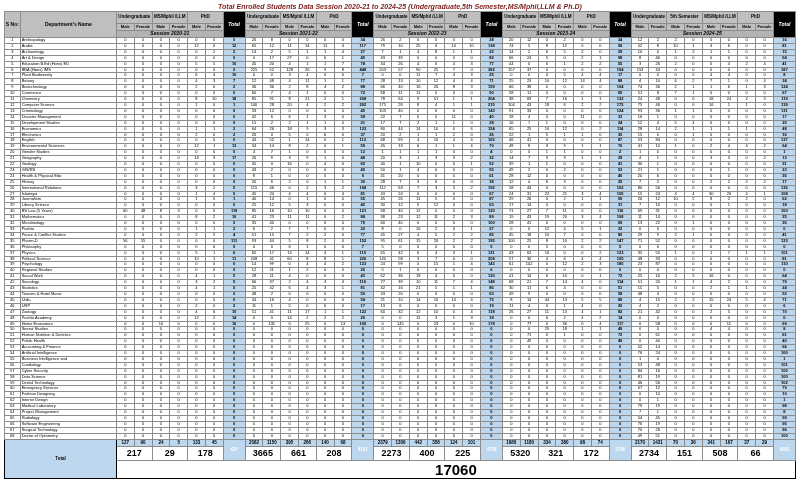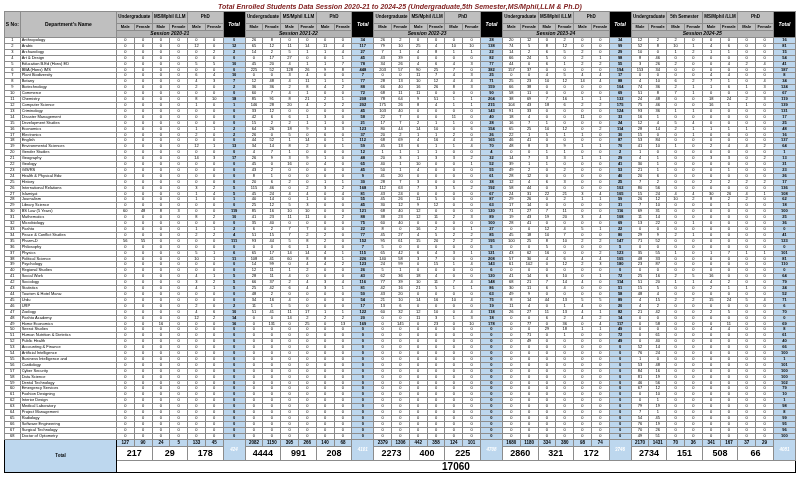--- a/index.html
+++ b/index.html
@@ -18,21 +18,21 @@
   tbody td{height:4.9px;font-size:4px;line-height:4.9px;background:#fff;color:#000;}
   tbody td.name{text-align:left;padding-left:1px;font-size:4px;}
   tbody td.tot{background:#bdd7ee;font-weight:bold;}
   tbody td.sno{background:#fff;}
   td.blockL{border-left:1px solid #000;}
   tfoot td{background:#fff;}
   tfoot tr.sub td{height:6px;font-size:4.5px;font-weight:bold;background:#bdd7ee;}
   tfoot tr.merged td{height:13px;font-size:9px;font-weight:bold;}
   tfoot td.grandLbl{background:#fff;font-size:11px;font-weight:bold;border:1.5px solid #000;}
   tfoot td.blackTot{background:#000;color:#fff;font-weight:bold;font-size:8px;font-style:italic;}
-  tfoot tr.grand td{height:11px;font-size:10px;font-weight:bold;border:1.5px solid #000;}
+  tfoot tr.grand td{height:11px;font-size:15px;font-weight:bold;border:1.5px solid #000;}
 </style>
 </head>
 <body>
 
 <div id="page">
   <div id="title">Total Enrolled Students Data Session 2020-21 to 2024-25 (Undergraduate,5th Semester,MS/Mphil,LLM &amp; Ph.D)</div>
   <table id="grid">
     <colgroup id="cols">
         <col class="c-sno">
         <col class="c-dept">
@@ -2970,27 +2970,27 @@
           <td>341</td>
           <td>167</td>
           <td>37</td>
           <td>29</td>
           <td class="blackTot" rowspan="2">4081</td>
         </tr>
         <tr class="merged">
           <td class="blockL" colspan="2">217</td>
           <td colspan="2">29</td>
           <td colspan="2">178</td>
-          <td class="blockL" colspan="2">4444</td>
-          <td colspan="2">991</td>
+          <td class="blockL" colspan="2">3665</td>
+          <td colspan="2">661</td>
           <td colspan="2">208</td>
           <td class="blockL" colspan="2">2273</td>
           <td colspan="2">400</td>
           <td colspan="2">225</td>
-          <td class="blockL" colspan="2">2860</td>
+          <td class="blockL" colspan="2">5320</td>
           <td colspan="2">321</td>
           <td colspan="2">172</td>
           <td class="blockL" colspan="2">2734</td>
           <td colspan="2">151</td>
           <td colspan="2">508</td>
           <td colspan="2">66</td>
         </tr>
         <tr class="grand">
           <td colspan="37">17060</td>
         </tr>

